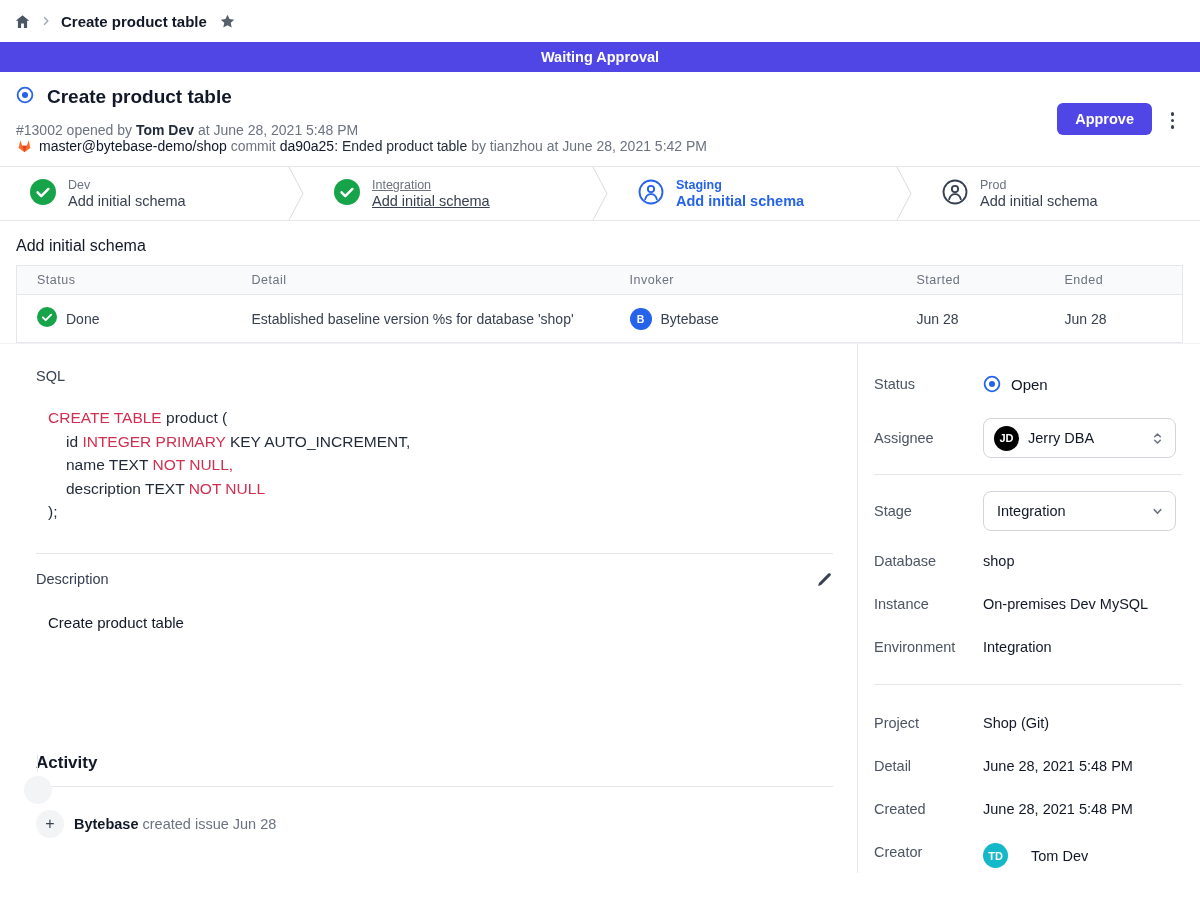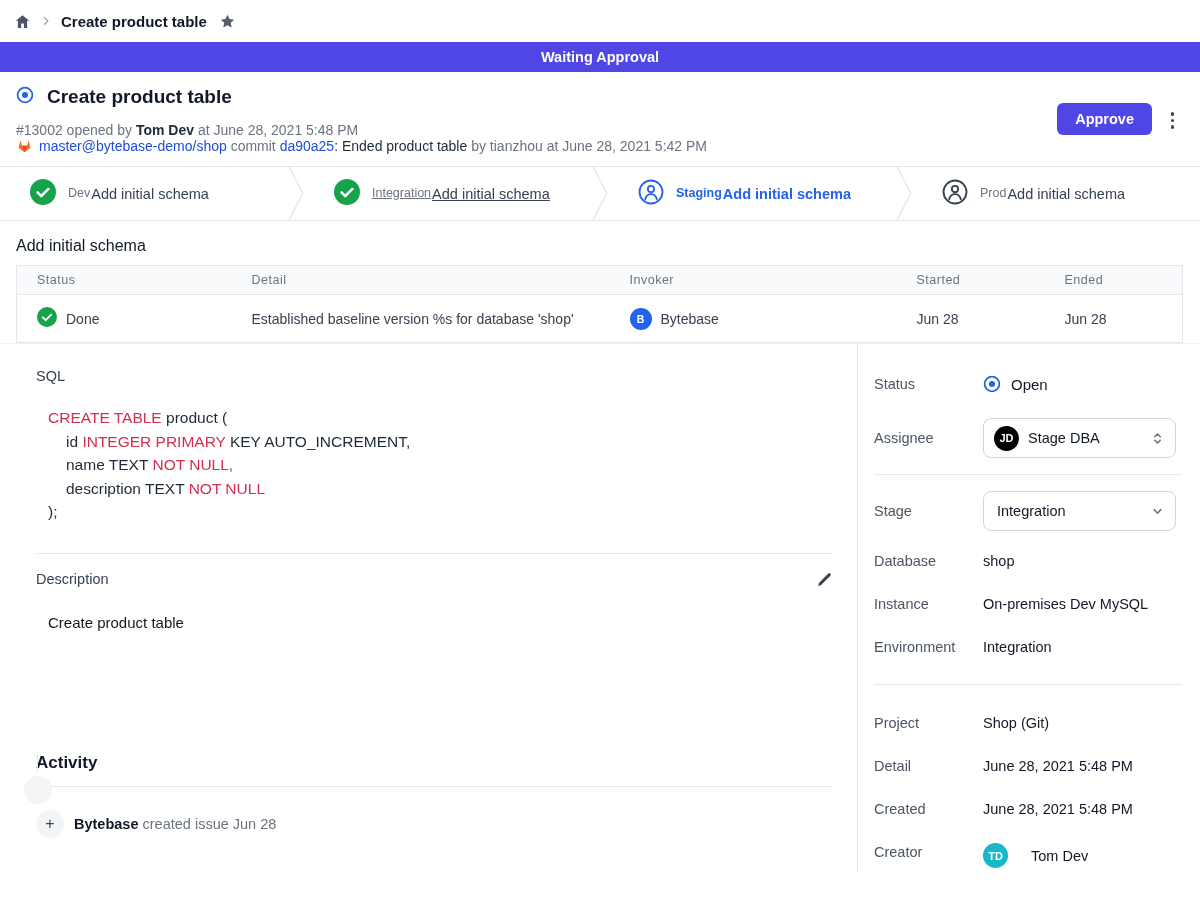--- a/index.html
+++ b/index.html
@@ -17,32 +17,32 @@
   .banner { height:30px; background:#4f46e5; color:#fff; display:flex; align-items:center; justify-content:center;
     font-size:14.5px; font-weight:600; }
 
   
   .header { position:relative; padding:14px 24px 12px 16px; }
   .title-row { display:flex; align-items:center; gap:13px; margin-bottom:14px; }
   .issue-title { font-size:19px; font-weight:700; color:#111827; }
   .meta-line { font-size:14px; color:#6b7280; margin-left:0; padding-left:0; }
   .meta-line .strong { color:#1f2937; font-weight:600; }
   .commit-line { font-size:14px; color:#6b7280; display:flex; align-items:center; gap:6px; }
-  .link { color:#1d4ed8; cursor:pointer; }
+  .link { color:#0f172a; cursor:pointer; }
   .commit-line .dark { color:#1f2937; font-weight:500; }
   .approve-btn { position:absolute; top:31px; right:48px; background:#4f46e5; color:#fff; border:none;
     font-size:14.5px; font-weight:600; padding:8px 18px; border-radius:6px; cursor:pointer;
     font-family:"Liberation Sans",sans-serif; }
   .kebab { position:absolute; top:36px; right:22px; display:flex; flex-direction:column; gap:3px; cursor:pointer; padding:4px; }
   .kebab i { width:3.5px; height:3.5px; border-radius:50%; background:#374151; }
 
   
   .pipeline { height:55px; border-top:1px solid #e5e7eb; border-bottom:1px solid #e5e7eb; display:flex; align-items:stretch; }
   .stage { flex:1; display:flex; align-items:center; gap:12px; padding-left:30px; cursor:pointer; }
-  .stage .txt { display:flex; flex-direction:row; gap:1px; }
+  .stage .txt { display:flex; flex-direction:column; gap:1px; }
   .stage .env { font-size:12.5px; color:#6b7280; }
   .stage .task { font-size:14.5px; color:#374151; }
   .stage.linked .env, .stage.linked .task { text-decoration:underline; }
   .stage.current .env, .stage.current .task { color:#2563eb; font-weight:700; text-decoration:none; }
   .chev-sep { width:16px; flex:none; }
 
   
   .task-section { padding:14px 17px 0 16px; }
   .task-title { font-size:16px; color:#111827; margin:2px 0 10px 0; font-weight:400; }
   table.task { width:1167px; border-collapse:collapse; border:1px solid #e5e7eb; }
@@ -298,21 +298,21 @@
               </svg>
           </span>
           <span>Open</span>
         </span>
       </div>
 
       <div class="side-row mt14">
         <span class="side-label">Assignee</span>
         <div class="select-box">
           <span class="avatar md" style="background:#000000;">JD</span>
-          <span class="val">Stage DBA</span>
+          <span class="val">Jerry DBA</span>
           <span style="display:inline-flex;">
             <svg width="15" height="15" viewBox="0 0 16 16" fill="none" stroke="#6b7280" stroke-width="1.6" stroke-linecap="round" stroke-linejoin="round">
                 <path d="M5 6.2 L8 3.2 L11 6.2"></path>
                 <path d="M5 9.8 L8 12.8 L11 9.8"></path>
               </svg>
           </span>
         </div>
       </div>
 
       <div class="side-div"></div>

